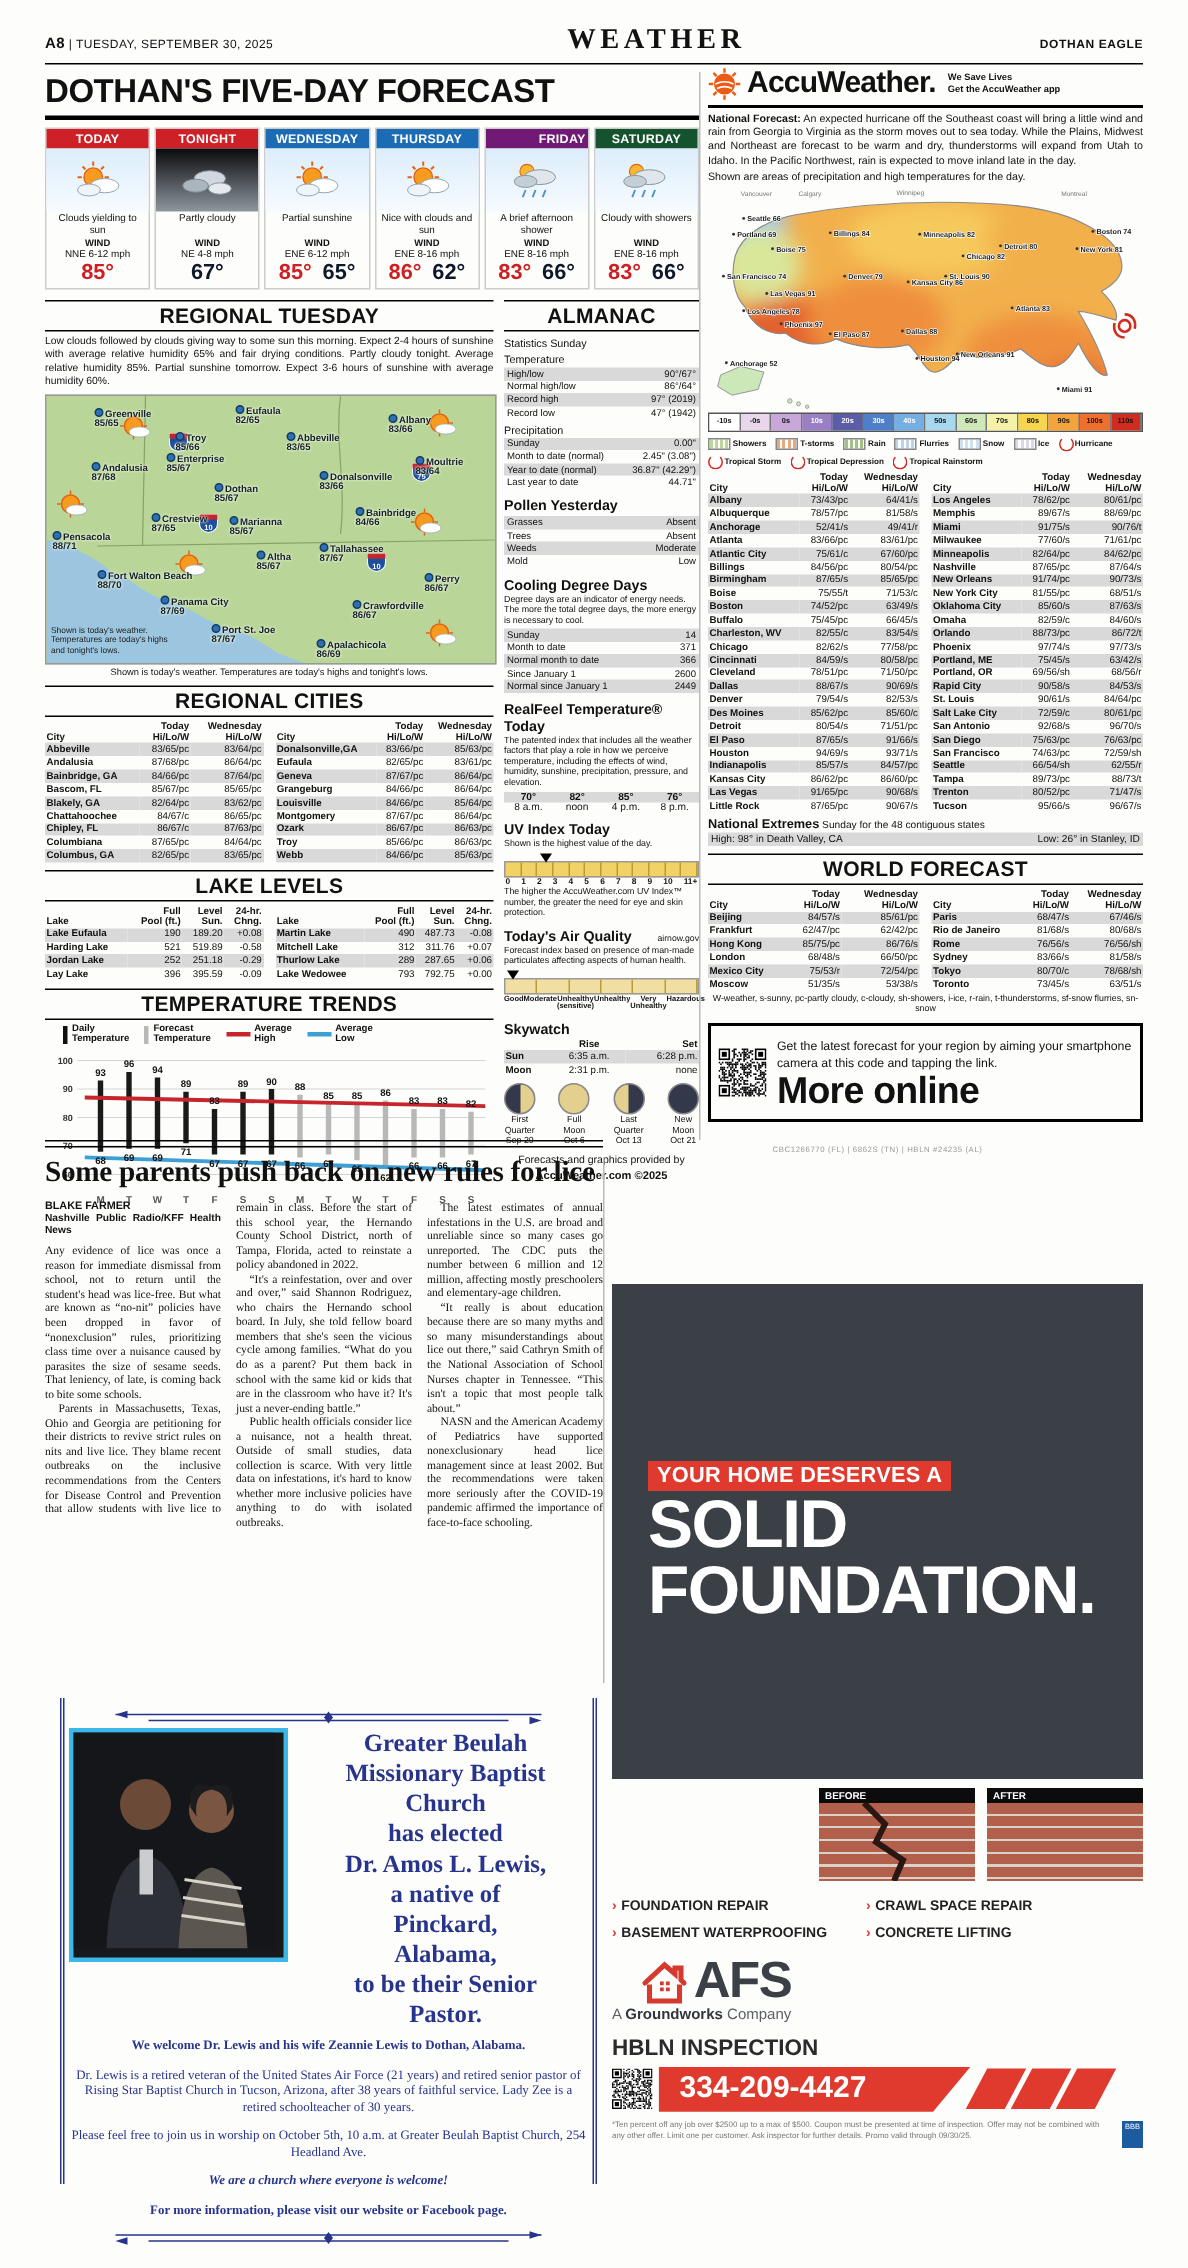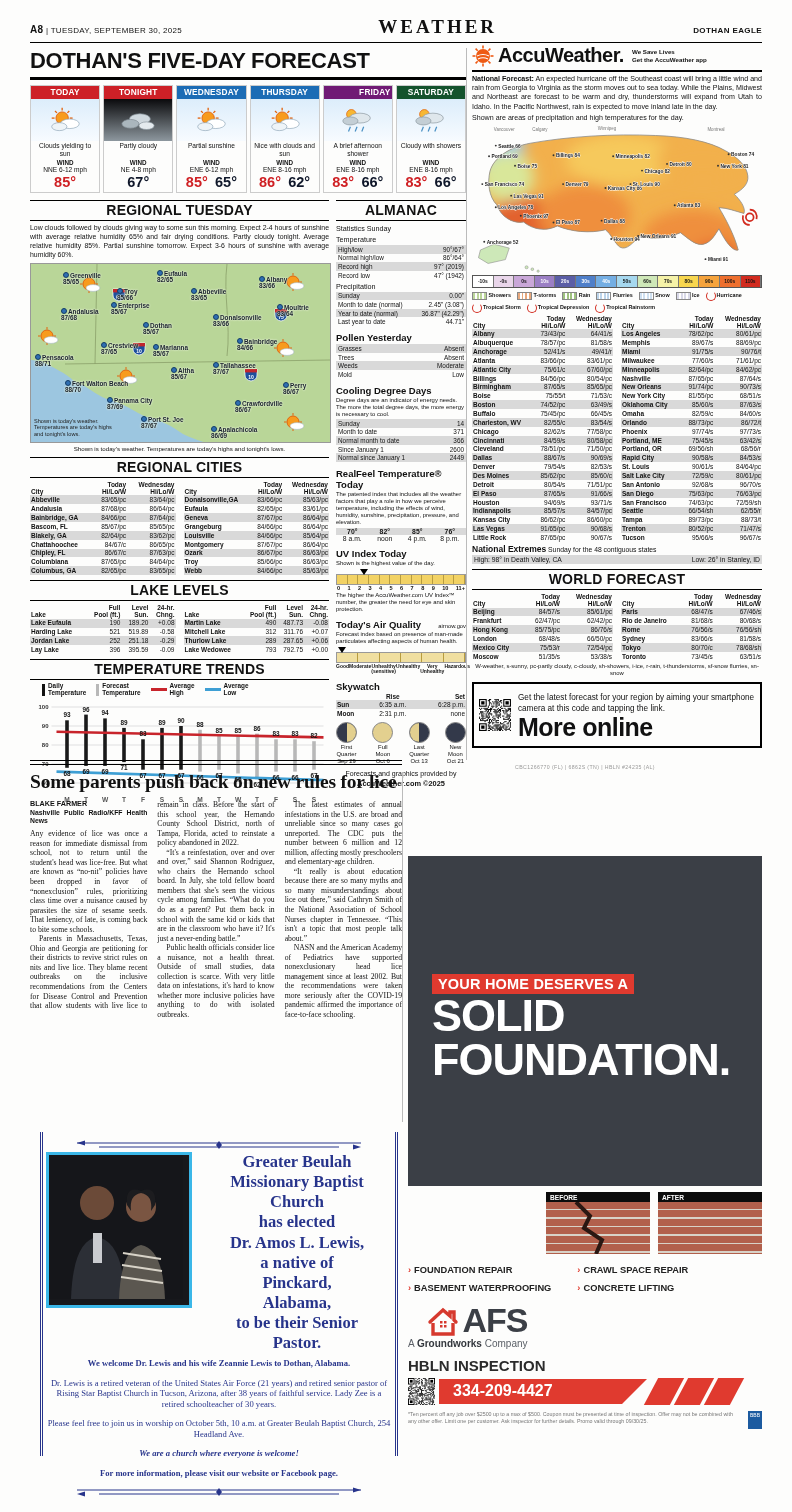--- a/index.html
+++ b/index.html
@@ -129,21 +129,21 @@
   #afs-offer-row{display:flex;justify-content:space-between;align-items:flex-start;margin-top:8px;}
   #afs-offer-lbl{font-size:16.5px;font-weight:800;color:#2b2b2b;letter-spacing:.3px;}
   #afs-offer{font-size:28px;font-weight:800;color:#e03a2f;letter-spacing:-.5px;line-height:1;}
   #afs-logo-wrap{text-align:right;}
   #afs-logo{display:flex;align-items:center;justify-content:flex-end;gap:3px;}
   #afs-brand{font-size:34px;font-weight:800;color:#3b3f46;line-height:.9;letter-spacing:-1px;}
   #afs-company{font-size:10px;color:#5a5f66;margin-top:2px;}
   #afs-company b{color:#33373d;}
   #afs-freeinsp{font-size:15px;font-weight:800;color:#2b2b2b;margin-top:8px;}
   #afs-phone-row{display:flex;align-items:center;gap:4px;margin-top:4px;}
-  #afs-phone{background:#e03a2f;color:#fff;font-weight:800;font-size:16px;padding:3px 14px 4px;
+  #afs-phone{background:#e03a2f;color:#fff;font-weight:800;font-size:20px;padding:3px 14px 4px;
              clip-path:polygon(0 0,100% 0,88% 100%,0 100%);width:180px;}
   .stripe{width:26px;height:27px;background:#e03a2f;transform:skewX(-28deg);}
   #afs-disc{display:flex;gap:6px;margin-top:6px;}
   #afs-disc p{font-size:5.3px;color:#777;line-height:1.35;margin:0;flex:1;}
   #bbb{width:14px;height:18px;background:#1c5ba0;color:#fff;font-size:5px;text-align:center;line-height:1.1;padding-top:2px;box-sizing:border-box;}
   svg text{font-family:"Liberation Sans",sans-serif;}
 </style>
 </head>
 <body>
 

